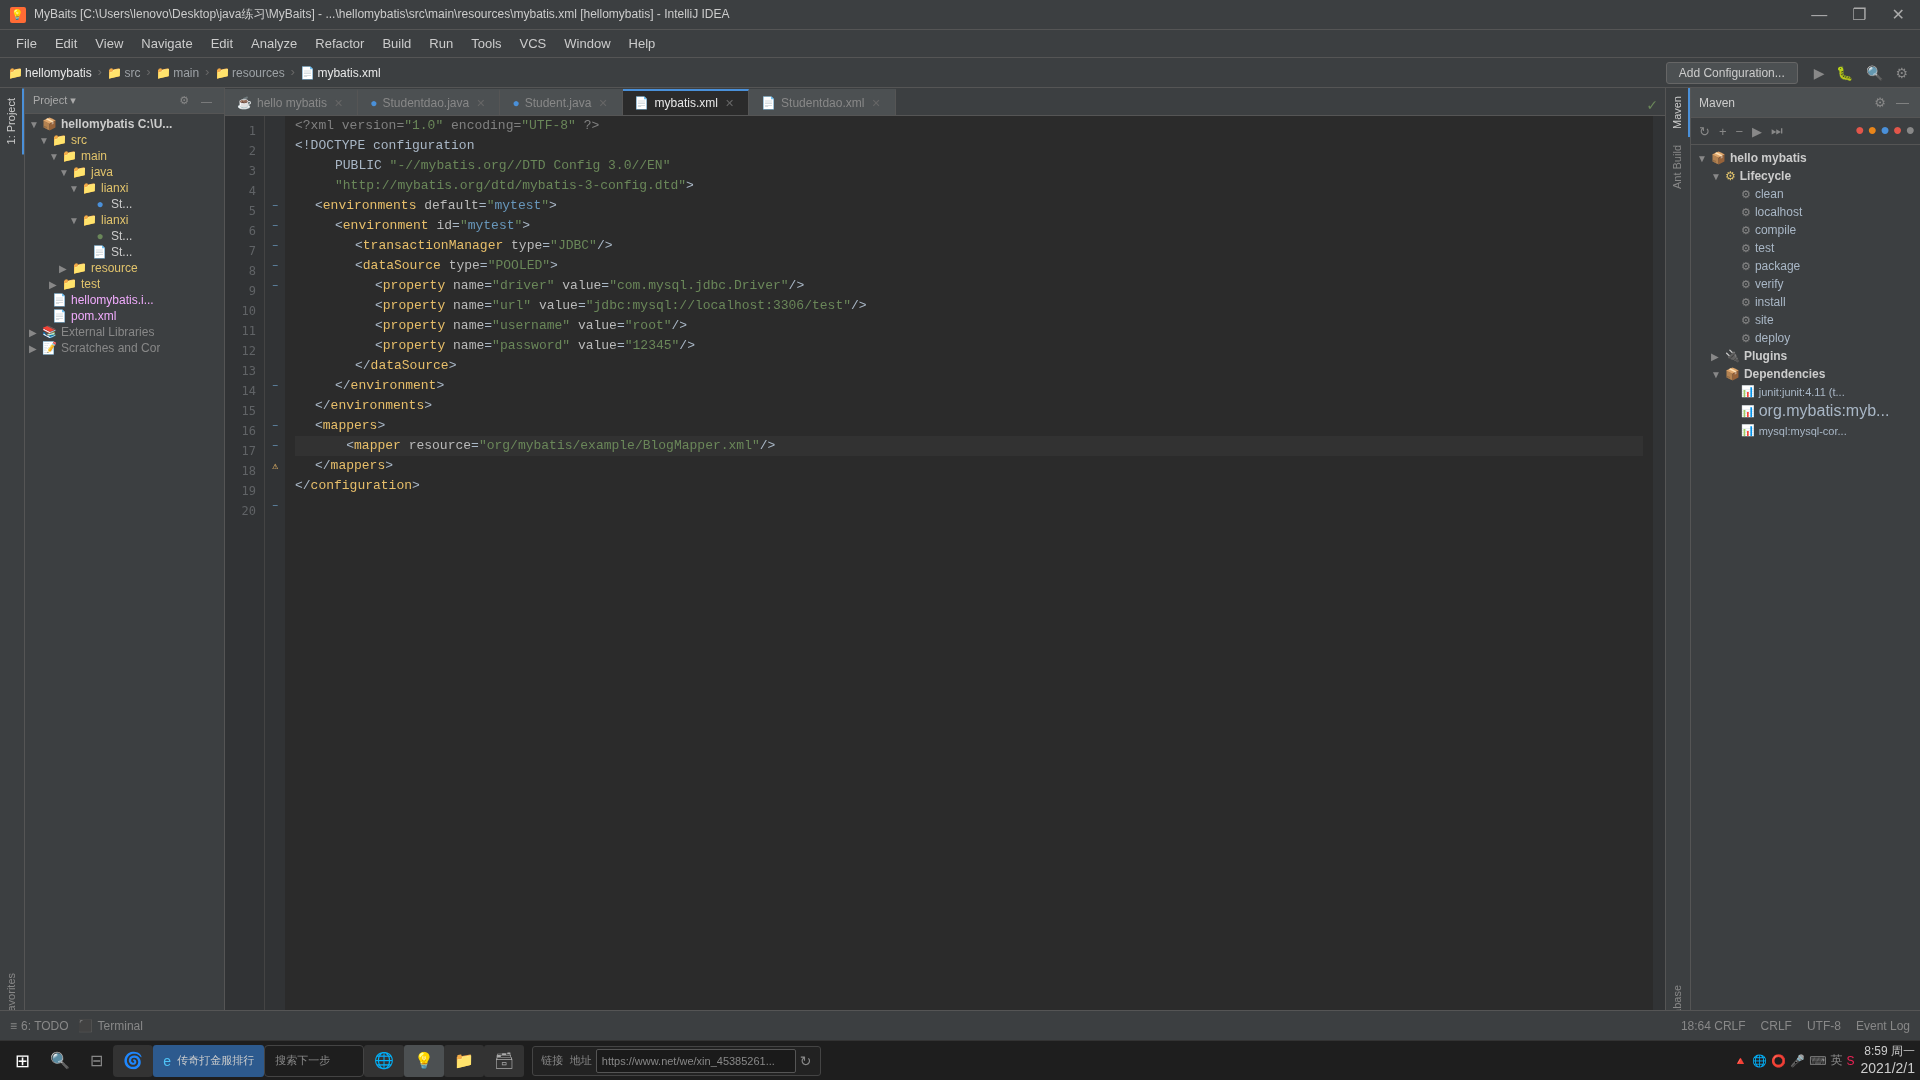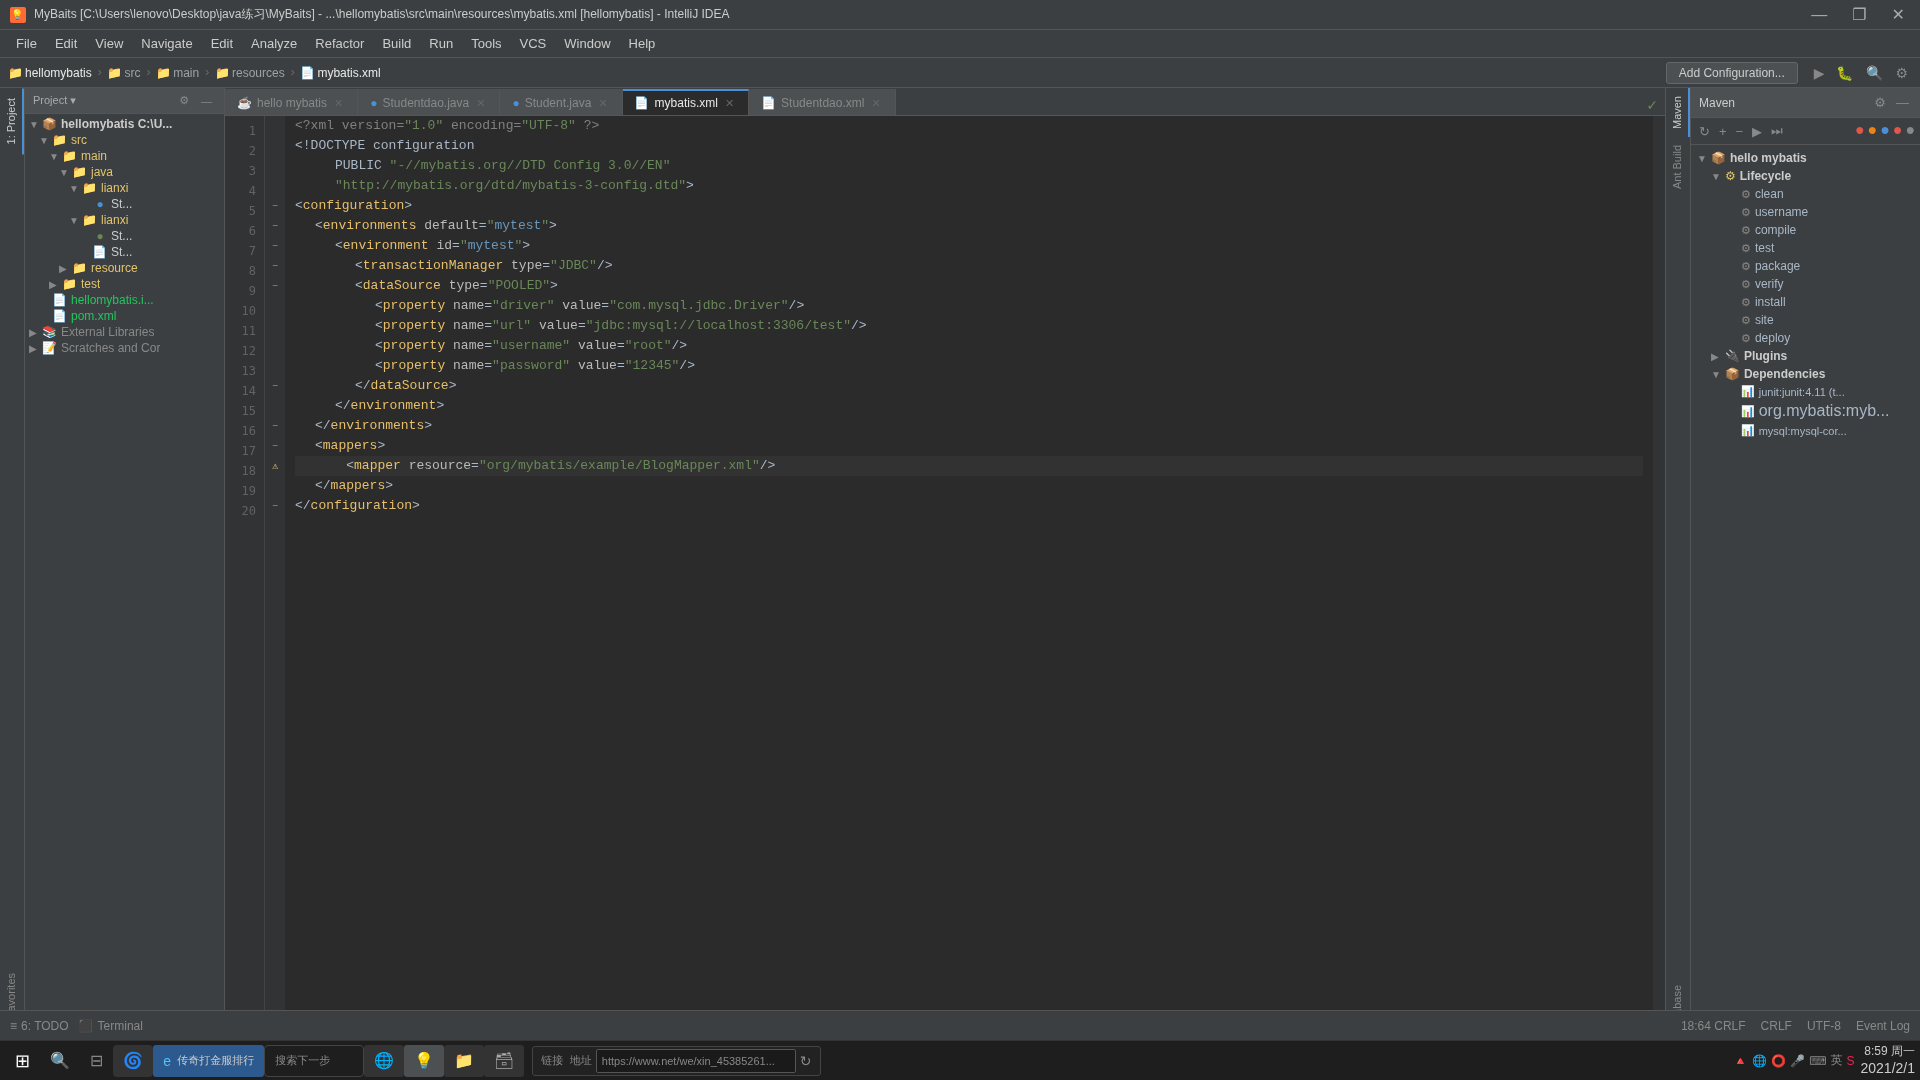--- a/index.html
+++ b/index.html
@@ -29,21 +29,21 @@
     
     #main-layout { display: flex; height: calc(1080px - 30px - 28px - 30px - 28px - 30px); }
 
     
     #project-panel { width: 200px; background: #3c3f41; border-right: 1px solid #555; display: flex; flex-direction: column; position: relative; }
     #project-panel-header { background: #4c5052; padding: 4px 8px; font-size: 11px; color: #aaa; font-family: Arial, sans-serif; display: flex; align-items: center; gap: 4px; border-bottom: 1px solid #555; }
     #project-tree { flex: 1; overflow: hidden; padding: 2px 0; }
     .tree-item { padding: 1px 4px; cursor: pointer; display: flex; align-items: center; gap: 3px; font-size: 12px; font-family: Arial, sans-serif; white-space: nowrap; }
     .tree-arrow { color: #888; font-size: 10px; width: 10px; }
     .tree-icon { font-size: 12px; width: 16px; text-align: center; }
-    .tree-label { color: #22c55e; overflow: hidden; text-overflow: ellipsis; }
+    .tree-label { color: #f0abfc; overflow: hidden; text-overflow: ellipsis; }
     .tree-label.folder { color: #e2c46c; }
     #left-sidebar-tabs { width: 25px; background: #3c3f41; border-right: 1px solid #555; display: flex; flex-direction: column; align-items: center; }
     .sidebar-tab { writing-mode: vertical-rl; transform: rotate(180deg); font-size: 11px; color: #888; font-family: Arial, sans-serif; padding: 10px 5px; cursor: pointer; white-space: nowrap; border-left: 2px solid transparent; }
     .sidebar-tab.active { color: #ccc; border-left: 2px solid #4a90d9; }
 
     
     #editor-tabs { background: #3c3f41; height: 28px; display: flex; align-items: flex-end; border-bottom: 1px solid #555; overflow: hidden; }
     .editor-tab { padding: 4px 12px; background: #4c5052; border-right: 1px solid #555; cursor: pointer; font-size: 12px; font-family: Arial, sans-serif; color: #888; display: flex; align-items: center; gap: 5px; height: 26px; border-top: 2px solid transparent; white-space: nowrap; }
     .editor-tab.active { background: #2b2b2b; color: #e8e8e8; border-top: 2px solid #4a90d9; }
     .tab-icon { font-size: 12px; }
@@ -343,21 +343,20 @@
         <div class="gutter-item" style="color:#ffc66d;">⚠</div>
         <div class="gutter-item"></div>
         <div class="gutter-item" style="color:#6897bb;">−</div>
       </div>
 
       <div id="code-area" style="flex:1; padding:0 10px; overflow:auto; line-height:1.54;">
         <div class="code-line"><span class="xml-decl">&lt;?xml version=<span class="str">"1.0"</span> encoding=<span class="str">"UTF-8"</span> ?&gt;</span></div>
         <div class="code-line"><span class="plain">&lt;!DOCTYPE configuration</span></div>
         <div class="code-line"><span style="padding-left:40px;" class="plain">PUBLIC <span class="str">"-//mybatis.org//DTD Config 3.0//EN"</span></span></div>
         <div class="code-line"><span style="padding-left:40px;" class="plain"><span class="str">"http://mybatis.org/dtd/mybatis-3-config.dtd"</span>&gt;</span></div>
-        <div class="code-line"><span class="plain">&lt;<span class="tag">configuration</span>&gt;</span></div>
         <div class="code-line"><span style="padding-left:20px;" class="plain">&lt;<span class="tag">environments</span> <span class="attr">default</span>=<span class="str">"<span class="underline">mytest</span>"</span>&gt;</span></div>
         <div class="code-line"><span style="padding-left:40px;" class="plain">&lt;<span class="tag">environment</span> <span class="attr">id</span>=<span class="str">"<span class="underline">mytest</span>"</span>&gt;</span></div>
         <div class="code-line"><span style="padding-left:60px;" class="plain">&lt;<span class="tag">transactionManager</span> <span class="attr">type</span>=<span class="str">"JDBC"</span>/&gt;</span></div>
         <div class="code-line"><span style="padding-left:60px;" class="plain">&lt;<span class="tag">dataSource</span> <span class="attr">type</span>=<span class="str">"POOLED"</span>&gt;</span></div>
         <div class="code-line"><span style="padding-left:80px;" class="plain">&lt;<span class="tag">property</span> <span class="attr">name</span>=<span class="str">"driver"</span> <span class="attr">value</span>=<span class="str">"com.mysql.jdbc.Driver"</span>/&gt;</span></div>
         <div class="code-line"><span style="padding-left:80px;" class="plain">&lt;<span class="tag">property</span> <span class="attr">name</span>=<span class="str">"url"</span> <span class="attr">value</span>=<span class="str">"jdbc:mysql://localhost:3306/test"</span>/&gt;</span></div>
         <div class="code-line"><span style="padding-left:80px;" class="plain">&lt;<span class="tag">property</span> <span class="attr">name</span>=<span class="str">"username"</span> <span class="attr">value</span>=<span class="str">"root"</span>/&gt;</span></div>
         <div class="code-line"><span style="padding-left:80px;" class="plain">&lt;<span class="tag">property</span> <span class="attr">name</span>=<span class="str">"password"</span> <span class="attr">value</span>=<span class="str">"12345"</span>/&gt;</span></div>
         <div class="code-line"><span style="padding-left:60px;" class="plain">&lt;/<span class="tag">dataSource</span>&gt;</span></div>
         <div class="code-line"><span style="padding-left:40px;" class="plain">&lt;/<span class="tag">environment</span>&gt;</span></div>
@@ -427,21 +426,21 @@
         <span class="maven-section">Lifecycle</span>
       </div>
       <div class="maven-item" style="padding-left:36px;">
         <span class="maven-arrow"> </span>
         <span class="gear-icon">⚙</span>
         <span class="maven-leaf">clean</span>
       </div>
       <div class="maven-item" style="padding-left:36px;">
         <span class="maven-arrow"> </span>
         <span class="gear-icon">⚙</span>
-        <span class="maven-leaf">username</span>
+        <span class="maven-leaf">localhost</span>
       </div>
       <div class="maven-item" style="padding-left:36px;">
         <span class="maven-arrow"> </span>
         <span class="gear-icon">⚙</span>
         <span class="maven-leaf">compile</span>
       </div>
       <div class="maven-item" style="padding-left:36px;">
         <span class="maven-arrow"> </span>
         <span class="gear-icon">⚙</span>
         <span class="maven-leaf">test</span>

